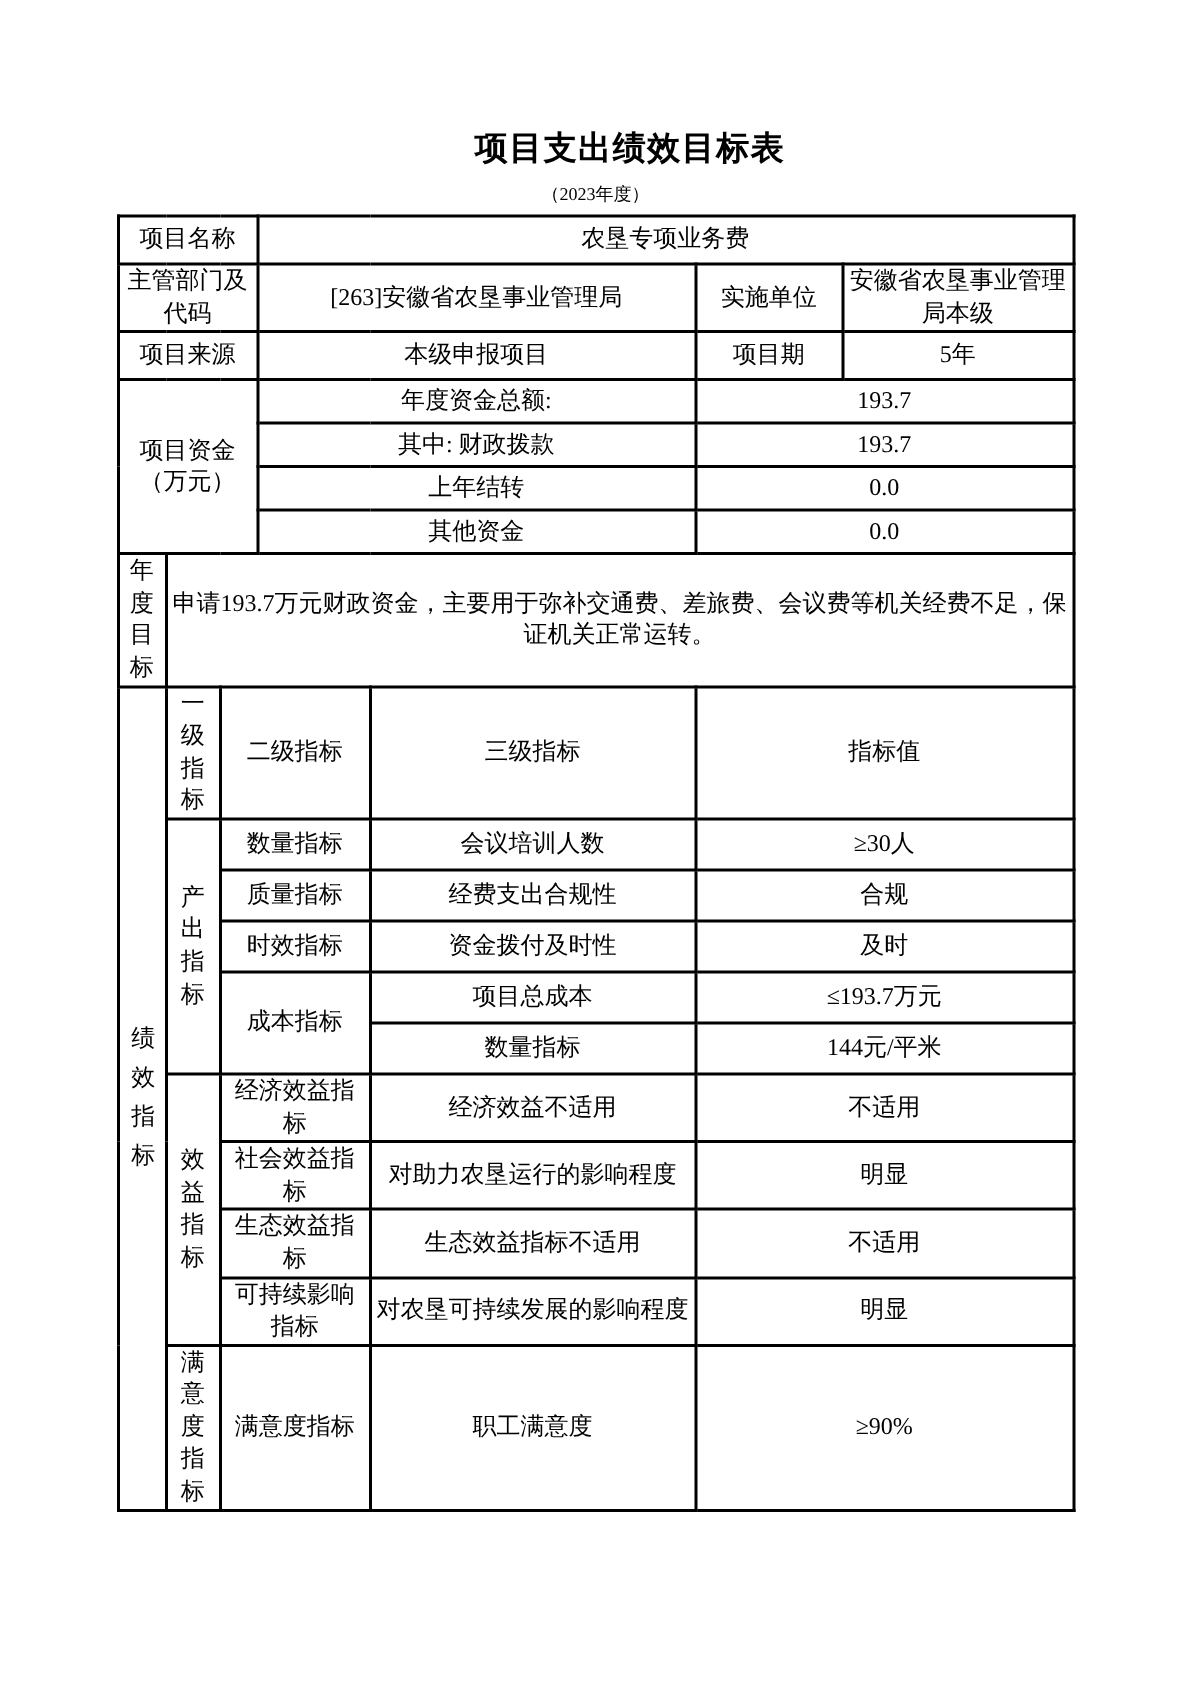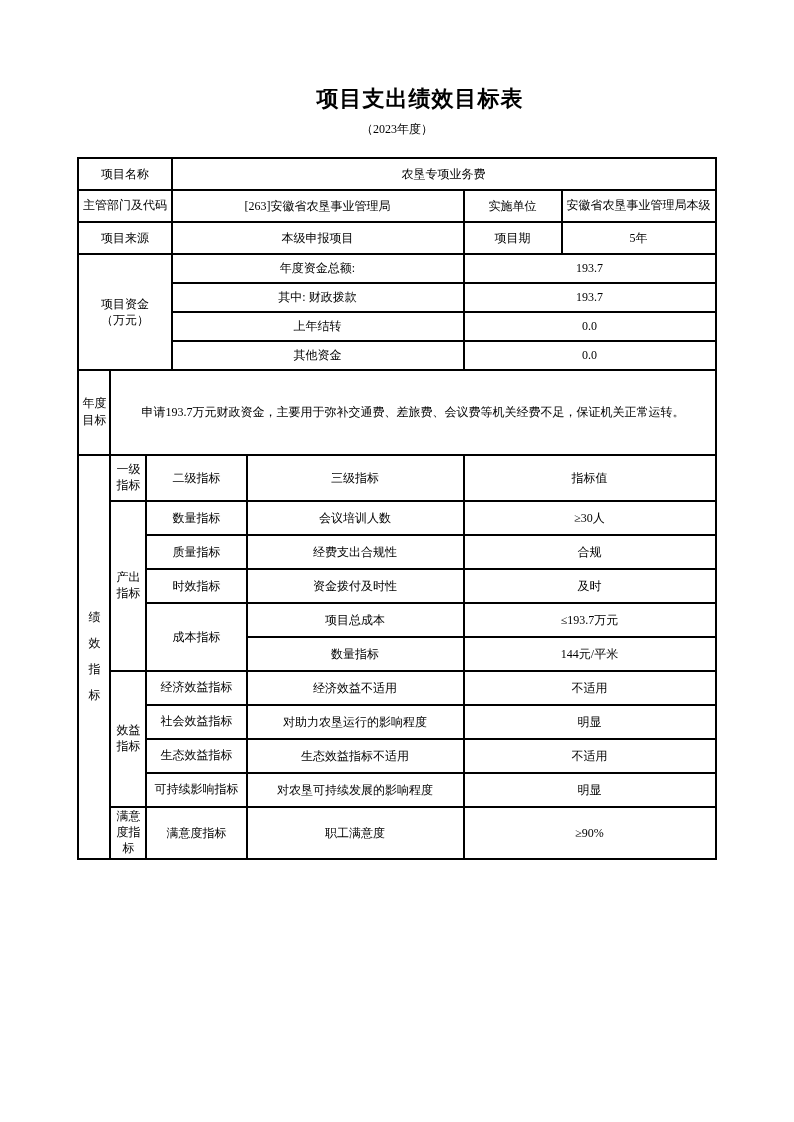--- a/index.html
+++ b/index.html
@@ -20,45 +20,45 @@
     margin-left: 46px;
   }
   .doc-subtitle {
     text-align: center;
     font-size: 12px;
     line-height: 16px;
     margin-top: 9px;
   }
   table.main {
     width: 637px;
-    margin: 20px auto 0 auto;
+    margin: 6px auto 0 auto;
     border-collapse: collapse;
     table-layout: fixed;
-    font-size: 12px;
+    font-size: 16px;
   }
   table.main td {
     border: 2px solid #000;
     text-align: center;
     vertical-align: middle;
     padding: 0 3px;
     line-height: 1.35;
     overflow: hidden;
   }
   tr.r32 { height: 32px; }
   tr.r29 { height: 29px; }
   tr.r79 { height: 85px; }
   tr.r46 { height: 46px; }
   tr.r34 { height: 34px; }
   tr.r68 { height: 52px; }
   td.right  { text-align: right; padding-right: 2px; }
   td.ind1   { text-align: left; padding-left: 6px; }
   td.ind2   { text-align: left; padding-left: 27px; }
   td.l3cell { text-align: left; padding-left: 3px; border-radius: 11px; }
   td.goaltext { text-align: left; padding: 0 9px; line-height: 1.7; }
-  td.narrow { padding: 0 2px; font-family: Liberation Mono, monospace; }
+  td.narrow { padding: 0 2px; }
   .vchars {
     display: inline-block;
     width: 14px;
     line-height: 26px;
     word-break: break-all;
   }
 </style>
 </head>
 <body>
 

